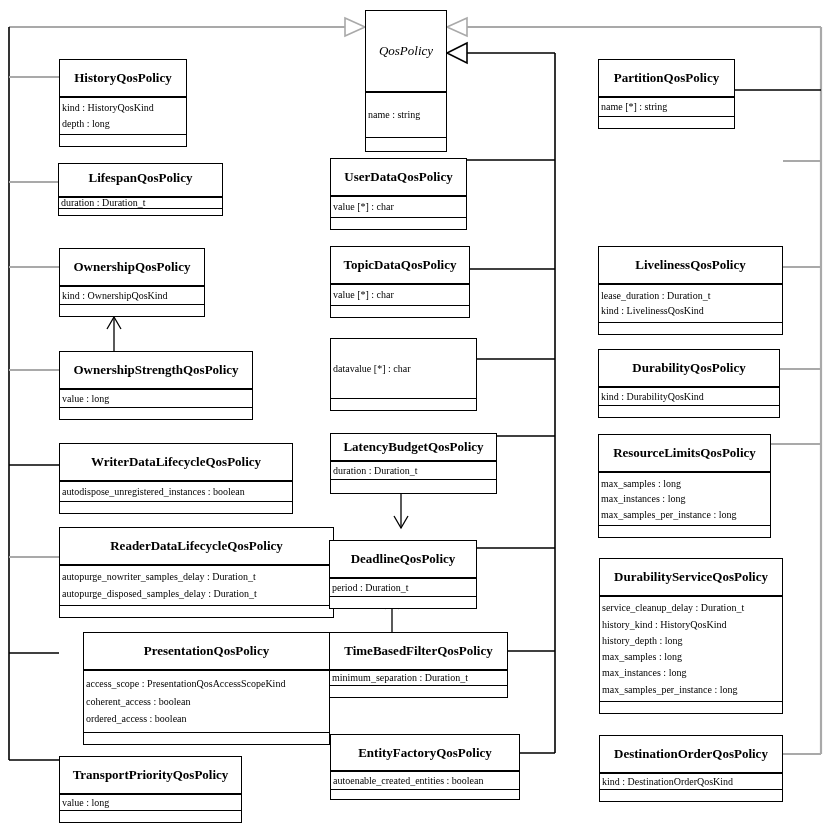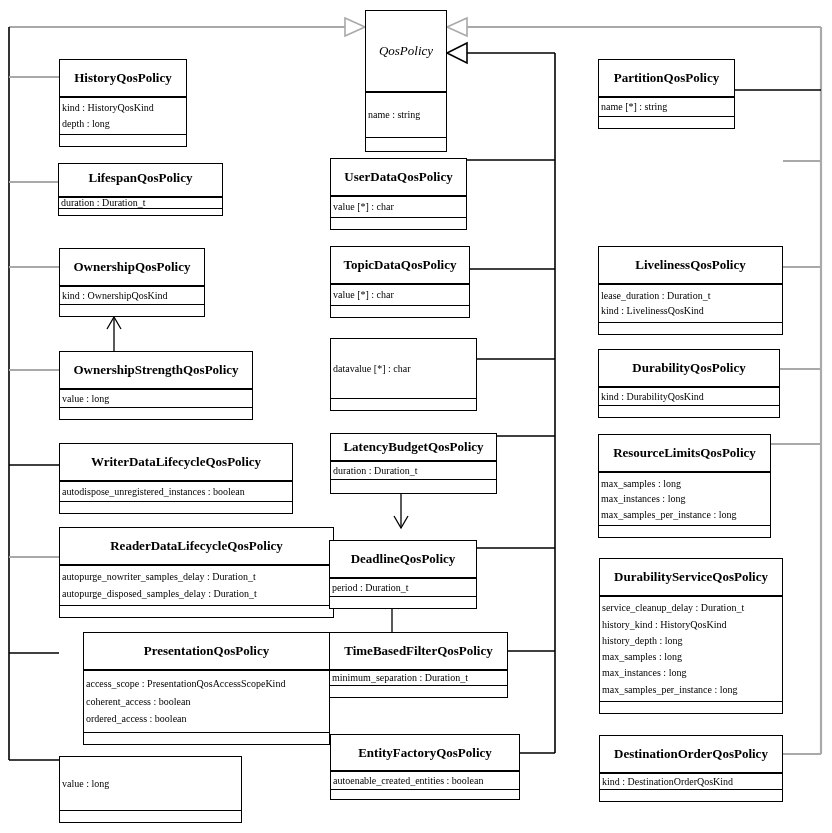--- a/index.html
+++ b/index.html
@@ -126,20 +126,21 @@
     <div class="uml-class" style="left: 59px; top: 632px; width: 247px; height: 113px; margin-left: 24px;">
       <div class="uml-title" style="height: 38px;">PresentationQosPolicy</div>
       <div class="uml-attrs">
         <div class="uml-attr">access_scope : PresentationQosAccessScopeKind</div>
         <div class="uml-attr">coherent_access : boolean</div>
         <div class="uml-attr">ordered_access : boolean</div>
       </div>
       <div class="uml-ops" style="height: 11px;"></div>
     </div>
     <div class="uml-class" style="left: 59px; top: 756px; width: 183px; height: 67px;">
+      <div class="uml-title" style="height: 38px;">TransportPriorityQosPolicy</div>
       <div class="uml-attrs">
         <div class="uml-attr">value : long</div>
       </div>
       <div class="uml-ops" style="height: 11px;"></div>
     </div>
     <div class="uml-class" style="left: 330px; top: 158px; width: 137px; height: 72px;">
       <div class="uml-title" style="height: 38px;">UserDataQosPolicy</div>
       <div class="uml-attrs">
         <div class="uml-attr">value [*] : char</div>
       </div>

